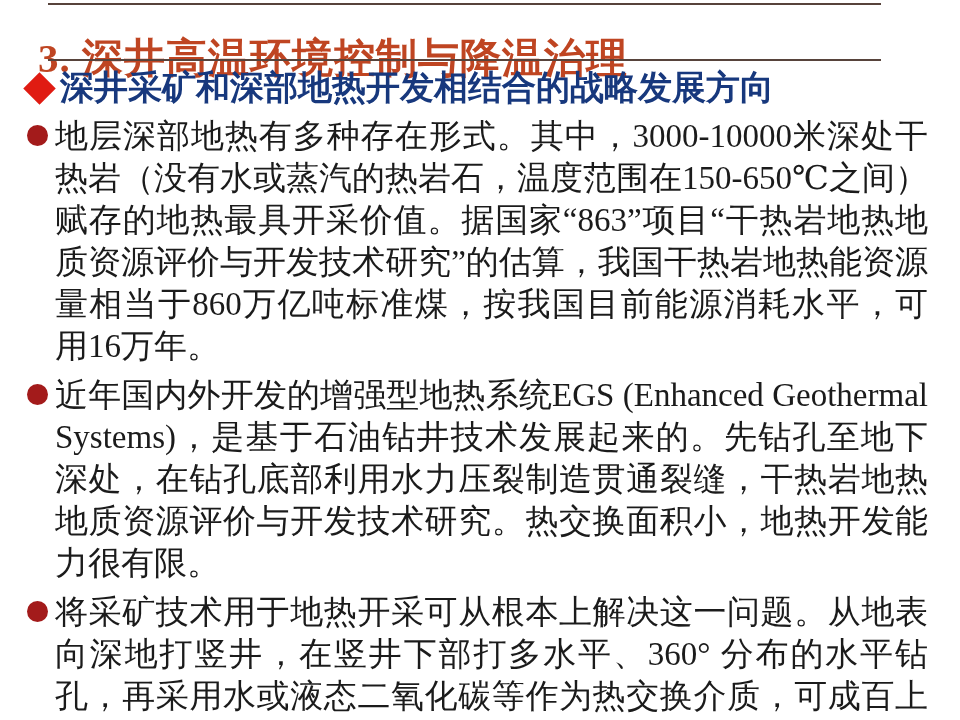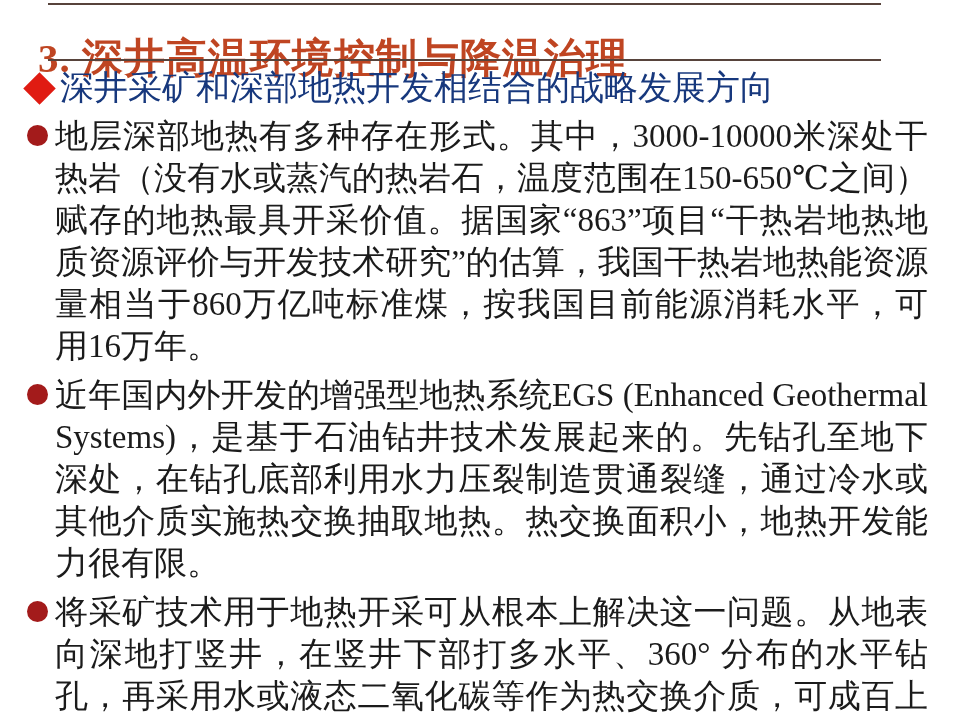--- a/index.html
+++ b/index.html
@@ -39,21 +39,21 @@
   }
   .diamond{
     flex:0 0 auto;
     width:23px;height:23px;
     margin:2px 9px 0 4px;
     background:#e01b12;
     transform:rotate(45deg);
   }
   .subtitle-text{
     font-family:"Liberation Sans","DejaVu Sans",sans-serif;
-    font-weight:normal;
+    font-weight:bold;
     font-size:34px;
     line-height:42px;
     color:#17387d;
     white-space:nowrap;
   }
   .body{
     position:absolute;
     left:0;top:115px;
     width:960px;
   }
@@ -94,21 +94,21 @@
 
   <div class="body">
 
     <div class="para">
       <span class="dot"></span>
       <p>地层深部地热有多种存在形式。其中，3000-10000米深处干热岩（没有水或蒸汽的热岩石，温度范围在150-650℃之间）赋存的地热最具开采价值。据国家“863”项目“干热岩地热地质资源评价与开发技术研究”的估算，我国干热岩地热能资源量相当于860万亿吨标准煤，按我国目前能源消耗水平，可用16万年。</p>
     </div>
 
     <div class="para">
       <span class="dot"></span>
-      <p>近年国内外开发的增强型地热系统EGS (Enhanced Geothermal Systems)，是基于石油钻井技术发展起来的。先钻孔至地下深处，在钻孔底部利用水力压裂制造贯通裂缝，通过冷水或其他介质实施热交换抽取地热。热交换面积小，地热开发能力很有限。</p>
+      <p>近年国内外开发的增强型地热系统EGS (Enhanced Geothermal Systems)，是基于石油钻井技术发展起来的。先钻孔至地下深处，在钻孔底部利用水力压裂制造贯通裂缝，干热岩地热地质资源评价与开发技术研究。热交换面积小，地热开发能力很有限。</p>
     </div>
 
     <div class="para">
       <span class="dot"></span>
       <p>将采矿技术用于地热开采可从根本上解决这一问题。从地表向深地打竖井，在竖井下部打多水平、360° 分布的水平钻孔，再采用水或液态二氧化碳等作为热交换介质，可成百上千倍地增加热交换的面积、提高地热开发的能力。</p>
     </div>
 
   </div>
 
 </div>

